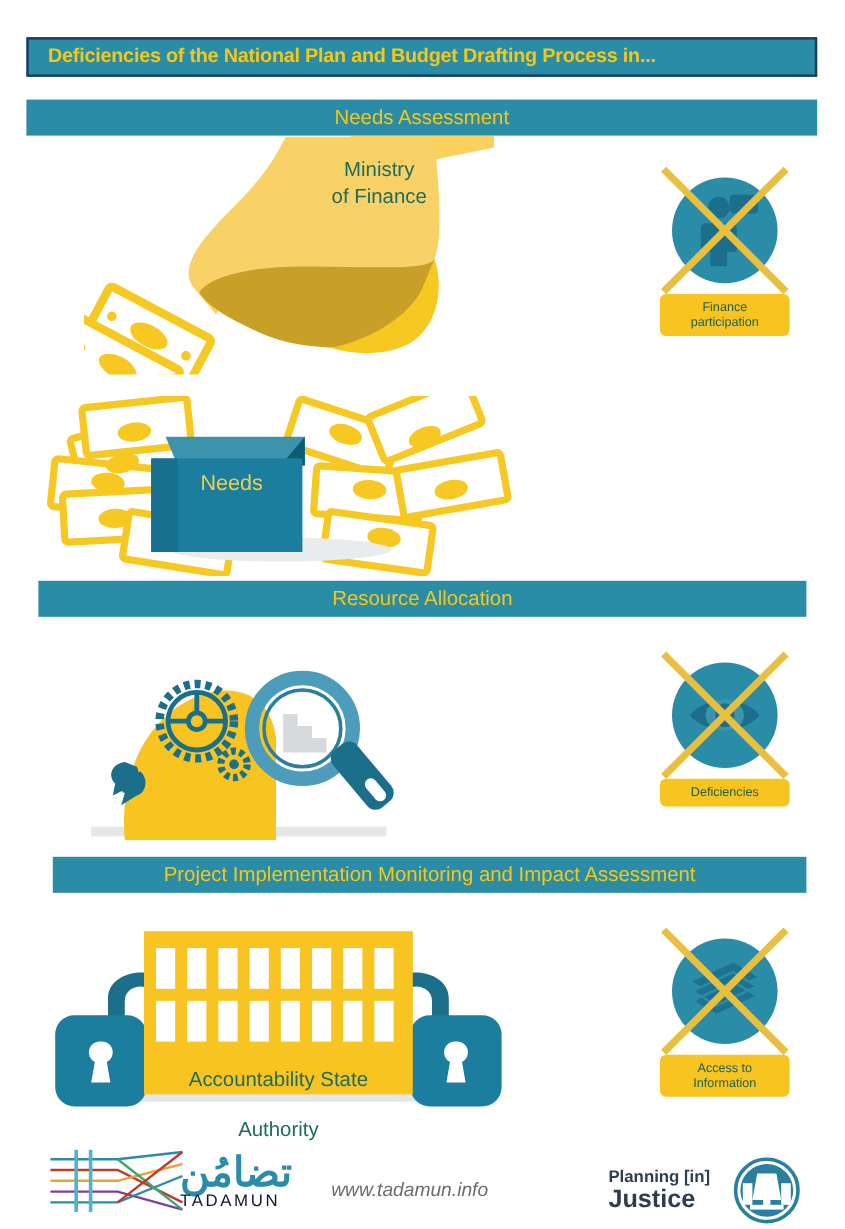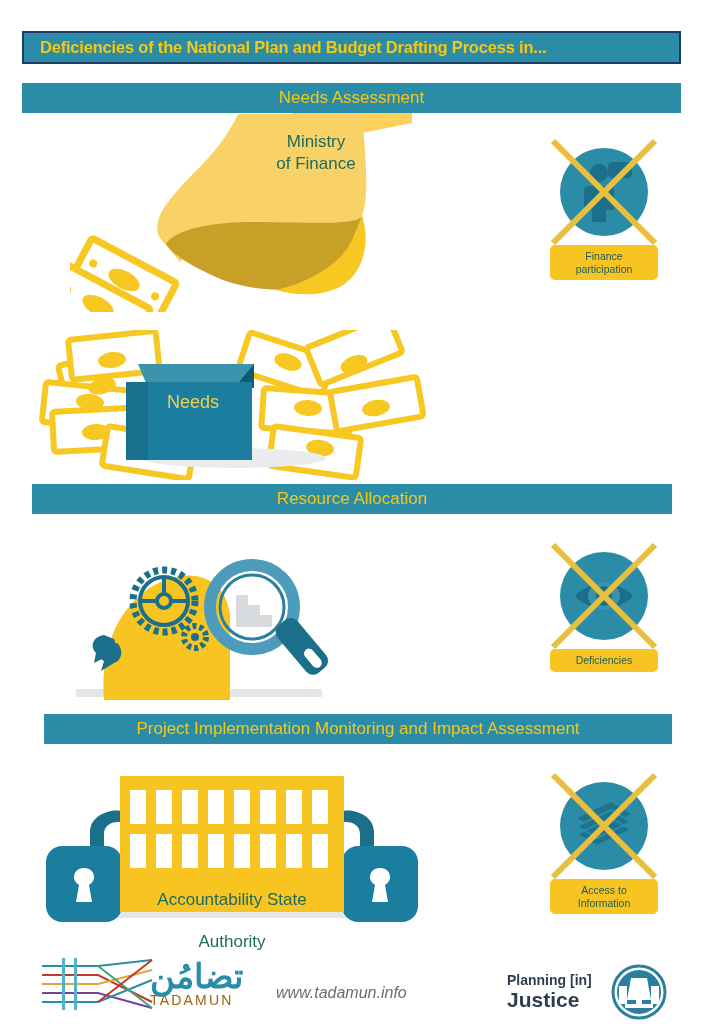--- a/index.html
+++ b/index.html
@@ -58,21 +58,21 @@
     position:absolute; color:#f0cf4b; font-size:18px; text-align:center; width:100%;
   }
   .acct-label{
     position:absolute; color:#1f6b5e; font-size:17px; line-height:21px;
     text-align:center; width:100%; white-space:pre-line;
   }
 
   
   .footer{ position:absolute; left:0; top:944px; width:704px; height:80px; }
   .tad-ar{ position:absolute; color:#2b8ca8; font-size:34px; font-weight:bold; }
-  .tad-en{ position:absolute; color:#a16207; font-size:14px; letter-spacing:2.2px; }
+  .tad-en{ position:absolute; color:#0f172a; font-size:14px; letter-spacing:2.2px; }
   .site{ position:absolute; color:#6d6d6d; font-size:16px; }
   .pj-1{ position:absolute; color:#2c3e50; font-size:14px; font-weight:bold; }
   .pj-2{ position:absolute; color:#2c3e50; font-size:21px; font-weight:bold; }
 </style>
 </head>
 <body>
 
 <div class="poster">
 
   <div class="title-bar">

